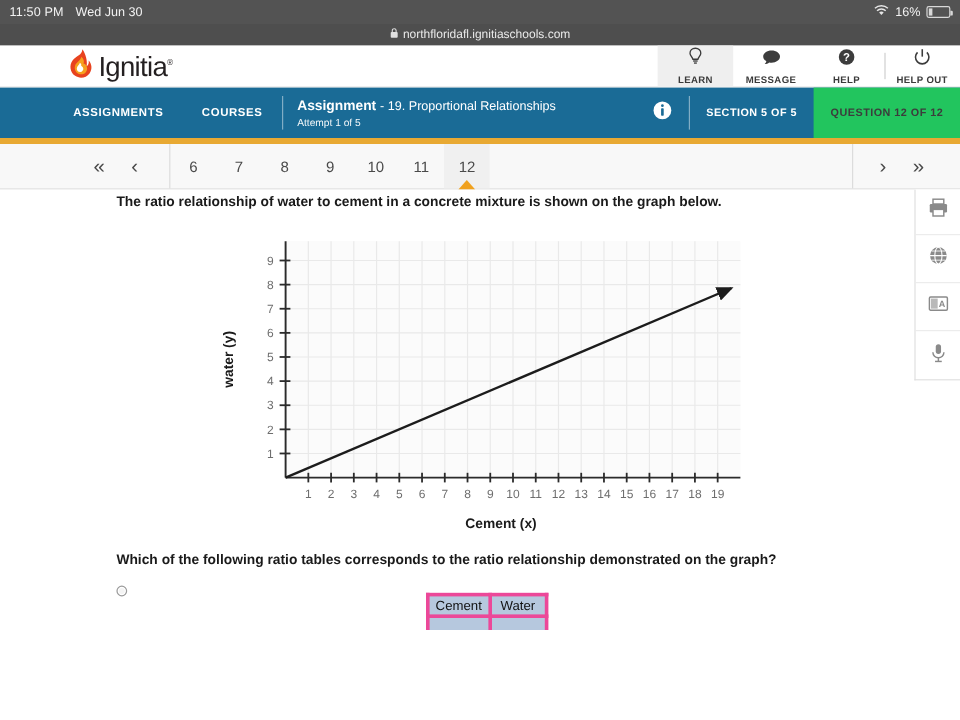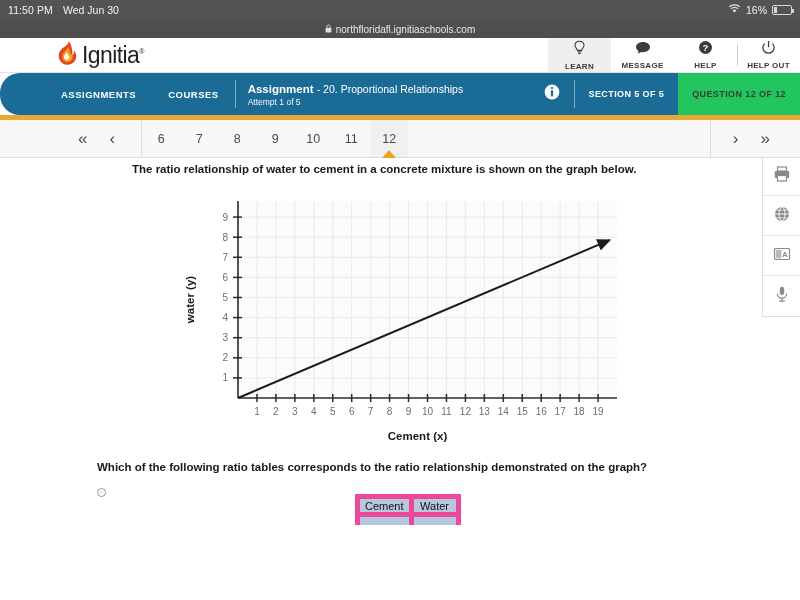--- a/index.html
+++ b/index.html
@@ -124,21 +124,20 @@
   }
 
   
   .blue-bar {
     height: 42px;
     background: #1a6b96;
     display: flex;
     align-items: stretch;
     color: #ffffff;
     position: relative;
-    border-radius: 20px;
   }
   .bb-link {
     display: flex;
     align-items: center;
     padding: 0 16px;
     font-size: 9.5px;
     font-weight: 700;
     letter-spacing: .5px;
     color: #ffffff;
     cursor: pointer;
@@ -251,21 +250,21 @@
     background: #ffffff;
     overflow: hidden;
   }
   .q-text {
     font-size: 11.5px;
     color: #1a1a1a;
     font-weight: 700;
     position: absolute;
     left: 97px;
   }
-  .q-prompt { top: 215px; margin-left: 35px; }
+  .q-prompt { top: 215px; }
 
   
   .graph {
     position: absolute;
     left: 180px;
     top: 243px;
     width: 445px;
     height: 255px;
   }
   .radio {
@@ -281,21 +280,21 @@
 
   
   .ans-table {
     position: absolute;
     left: 355px;
     top: 546px;
     border-collapse: collapse;
   }
   .ans-table td {
     background: #b6c8de;
-    border: 5px solid #ec4899;
+    border: 3px solid #ec4899;
     font-size: 11px;
     color: #111111;
     padding: 0 5px;
     text-align: center;
     height: 18px;
     min-width: 47px;
   }
   .ans-table td.body-cell { height: 42px; }
 
   
@@ -404,21 +403,21 @@
   </div>
 </div>
 
 <div class="blue-bar">
   <div class="bb-link first">ASSIGNMENTS</div>
   <div class="bb-link">COURSES</div>
   <div class="bb-divider"></div>
   <div class="assign-block">
     <div class="assign-line1">
       <b>Assignment</b>
-      <span class="sub">- 20. Proportional Relationships</span>
+      <span class="sub">- 19. Proportional Relationships</span>
     </div>
     <div class="assign-line2">Attempt 1 of 5</div>
   </div>
   <div class="info-btn">
     <span>
       <svg width="16" height="16" viewBox="0 0 16 16">
         <circle cx="8" cy="8" r="7.4" fill="#ffffff"></circle>
         <circle cx="8" cy="4.1" r="1.15" fill="#1a6b96"></circle>
         <rect x="6.9" y="6.2" width="2.2" height="6.2" rx="0.6" fill="#1a6b96"></rect>
       </svg>

